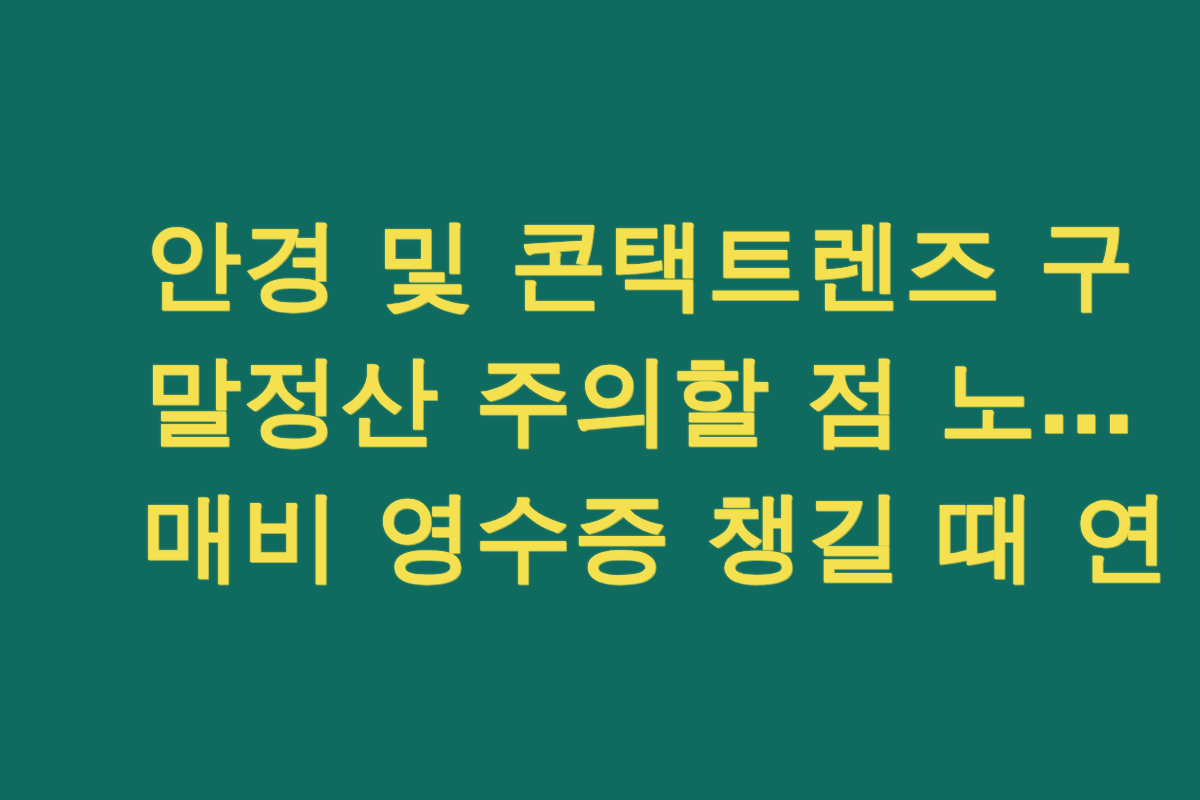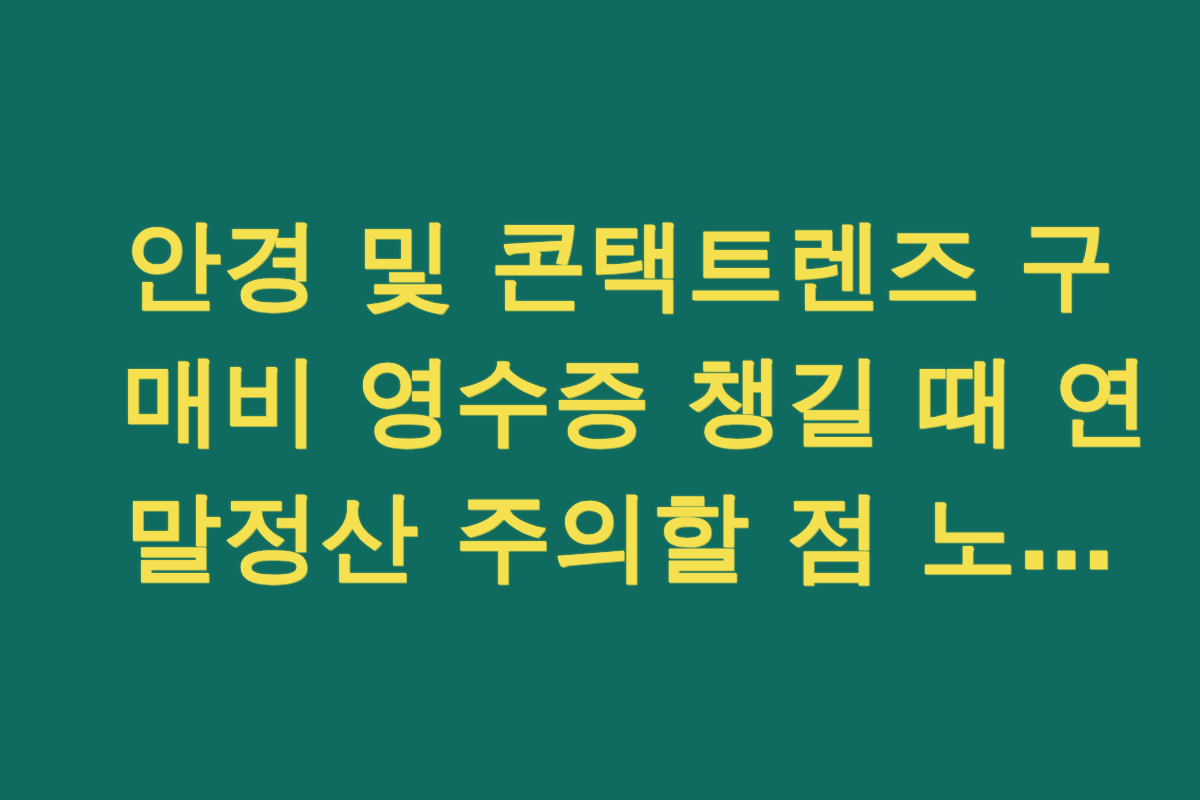--- a/index.html
+++ b/index.html
@@ -53,19 +53,19 @@
     height: 136px;
     line-height: 136px;
     white-space: nowrap;
   }
 </style>
 </head>
 <body style="background: rgb(15, 107, 96);">
 
 <div id="card" style="background: rgb(15, 107, 96);">
 
-  <div id="headline" style="color: rgb(245, 224, 79);">
+  <div id="headline" style="color: rgb(245, 224, 79); margin-left: 20px;">
     <span class="hl-line">안경 및 콘택트렌즈 구</span>
+    <span class="hl-line">말정산 주의할 점 노…</span>
     <span class="hl-line">매비 영수증 챙길 때 연</span>
-    <span class="hl-line">말정산 주의할 점 노…</span>
   </div>
 
 </div>
 
 </body></html>

